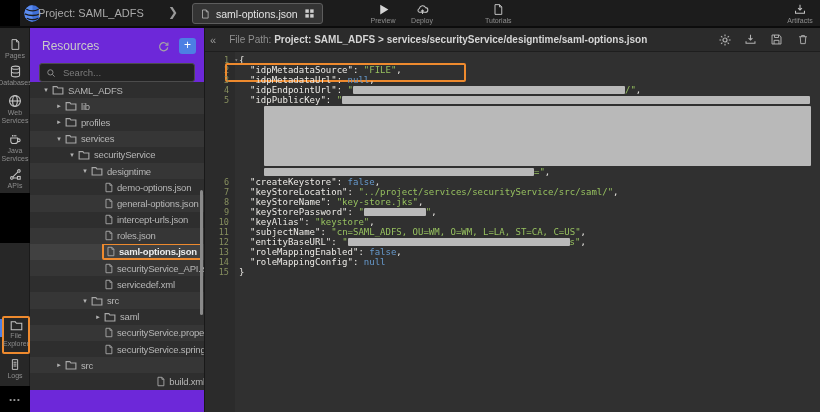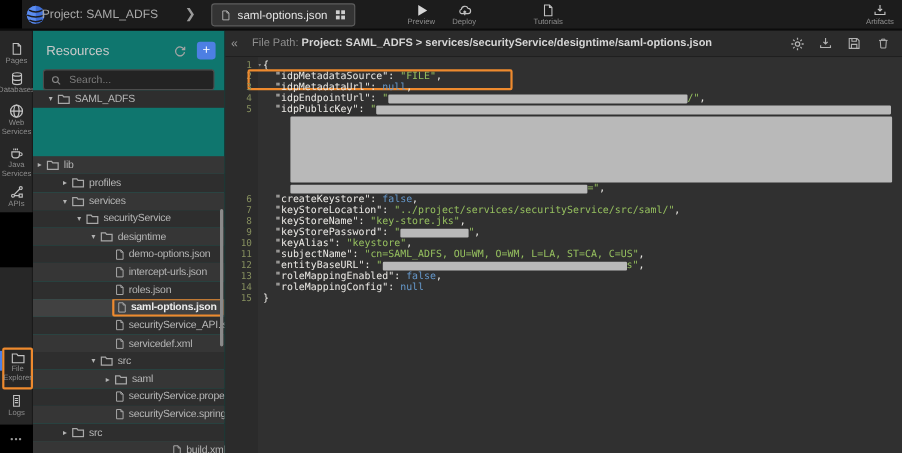--- a/index.html
+++ b/index.html
@@ -31,21 +31,21 @@
   .rail-item{position:absolute;left:0;width:30px;display:flex;flex-direction:column;
              align-items:center;cursor:pointer;}
   .rail-item .lbl{font-size:7px;color:#8d8d8d;text-align:center;line-height:1.2;margin-top:1px;}
   .rail-item.active{left:2px;width:24px;border:2px solid #ee8a2e;border-radius:2px;padding:2px 0 3px 0;}
   .rail-redact-mid{position:absolute;left:0;top:165px;width:30px;height:50px;background:#000;}
   .rail-redact-bot{position:absolute;left:0;top:358px;width:30px;height:26px;background:#000;
                    display:flex;align-items:center;justify-content:center;}
   .rail-dots{color:#9a9a9a;font-size:8px;letter-spacing:1px;}
   .rail-indicator{position:absolute;left:0;top:291px;width:2px;height:18px;background:#4d7fe3;}
   
-  .panel{position:absolute;left:30px;top:28px;width:175px;height:384px;background:#0f766e;
+  .panel{position:absolute;left:30px;top:28px;width:175px;height:384px;background:#6d28d9;
          border-right:1px solid #191919;box-sizing:border-box;overflow:hidden;}
   .panel-head{display:flex;align-items:center;height:24px;margin:6px 8px 0 12px;}
   .panel-title{flex:1;font-size:12px;color:#c9c9c9;}
   .mini-btn{width:16px;height:16px;display:flex;align-items:center;justify-content:center;cursor:pointer;}
   .plus-btn{width:17px;height:16px;background:#4d7fe3;border-radius:3px;color:#fff;font-size:12px;
             line-height:14px;text-align:center;margin-left:8px;cursor:pointer;}
   .searchbox{display:flex;align-items:center;gap:5px;margin:5px 9px 6px 9px;height:17px;
              background:#232323;border:1px solid #4c4c4c;border-radius:3px;padding:0 6px;}
   .searchbox input{flex:1;background:transparent;border:none;outline:none;color:#bdbdbd;
                    font-size:9.5px;font-family:"Liberation Sans",sans-serif;width:100px;}
@@ -317,39 +317,39 @@
           <span class="arrow">▾</span>
           <span style="display: flex; align-items: center;">
             <span class="ticon">
               <svg width="12" height="10" viewBox="0 0 16 13" stroke="#a8a8a8" fill="none" stroke-width="1.5">
                 <path d="M1.5 2h5l1.4 1.8h6.6v8H1.5z"></path>
               </svg>
             </span>
             <span class="tlabel">SAML_ADFS</span>
           </span>
         </div>
-        <div class="trow" style=" margin-top: 44px;">
-          <span class="arrow">▸</span>
-          <span style="display: flex; align-items: center;">
-            <span class="ticon">
-              <svg width="12" height="10" viewBox="0 0 16 13" stroke="#a8a8a8" fill="none" stroke-width="1.5">
-                <path d="M1.5 2h5l1.4 1.8h6.6v8H1.5z"></path>
-              </svg>
-            </span>
-            <span class="tlabel">lib</span>
-          </span>
-        </div>
         <div class="trow" style="padding-left: 23px;">
           <span class="arrow">▸</span>
           <span style="display: flex; align-items: center;">
             <span class="ticon">
               <svg width="12" height="10" viewBox="0 0 16 13" stroke="#a8a8a8" fill="none" stroke-width="1.5">
                 <path d="M1.5 2h5l1.4 1.8h6.6v8H1.5z"></path>
               </svg>
             </span>
+            <span class="tlabel">lib</span>
+          </span>
+        </div>
+        <div class="trow" style="padding-left: 23px;">
+          <span class="arrow">▸</span>
+          <span style="display: flex; align-items: center;">
+            <span class="ticon">
+              <svg width="12" height="10" viewBox="0 0 16 13" stroke="#a8a8a8" fill="none" stroke-width="1.5">
+                <path d="M1.5 2h5l1.4 1.8h6.6v8H1.5z"></path>
+              </svg>
+            </span>
             <span class="tlabel">profiles</span>
           </span>
         </div>
         <div class="trow" style="padding-left: 23px;">
           <span class="arrow">▾</span>
           <span style="display: flex; align-items: center;">
             <span class="ticon">
               <svg width="12" height="10" viewBox="0 0 16 13" stroke="#a8a8a8" fill="none" stroke-width="1.5">
                 <path d="M1.5 2h5l1.4 1.8h6.6v8H1.5z"></path>
               </svg>
@@ -382,20 +382,32 @@
         <div class="trow" style="padding-left: 62px;">
           <span class="arrow"></span>
           <span style="display: flex; align-items: center;">
             <span class="ticon">
               <svg width="9" height="11" viewBox="0 0 16 18" stroke="#a8a8a8" fill="none" stroke-width="1.6">
                 <path d="M3.5 1.5h7l3.5 3.5v11.5h-10.5z"></path>
                 <path d="M10.5 1.5V5H14"></path>
               </svg>
             </span>
             <span class="tlabel">demo-options.json</span>
+          </span>
+        </div>
+        <div class="trow" style="padding-left: 62px;">
+          <span class="arrow"></span>
+          <span style="display: flex; align-items: center;">
+            <span class="ticon">
+              <svg width="9" height="11" viewBox="0 0 16 18" stroke="#a8a8a8" fill="none" stroke-width="1.6">
+                <path d="M3.5 1.5h7l3.5 3.5v11.5h-10.5z"></path>
+                <path d="M10.5 1.5V5H14"></path>
+              </svg>
+            </span>
+            <span class="tlabel">general-options.json</span>
           </span>
         </div>
         <div class="trow" style="padding-left: 62px;">
           <span class="arrow"></span>
           <span style="display: flex; align-items: center;">
             <span class="ticon">
               <svg width="9" height="11" viewBox="0 0 16 18" stroke="#a8a8a8" fill="none" stroke-width="1.6">
                 <path d="M3.5 1.5h7l3.5 3.5v11.5h-10.5z"></path>
                 <path d="M10.5 1.5V5H14"></path>
               </svg>

